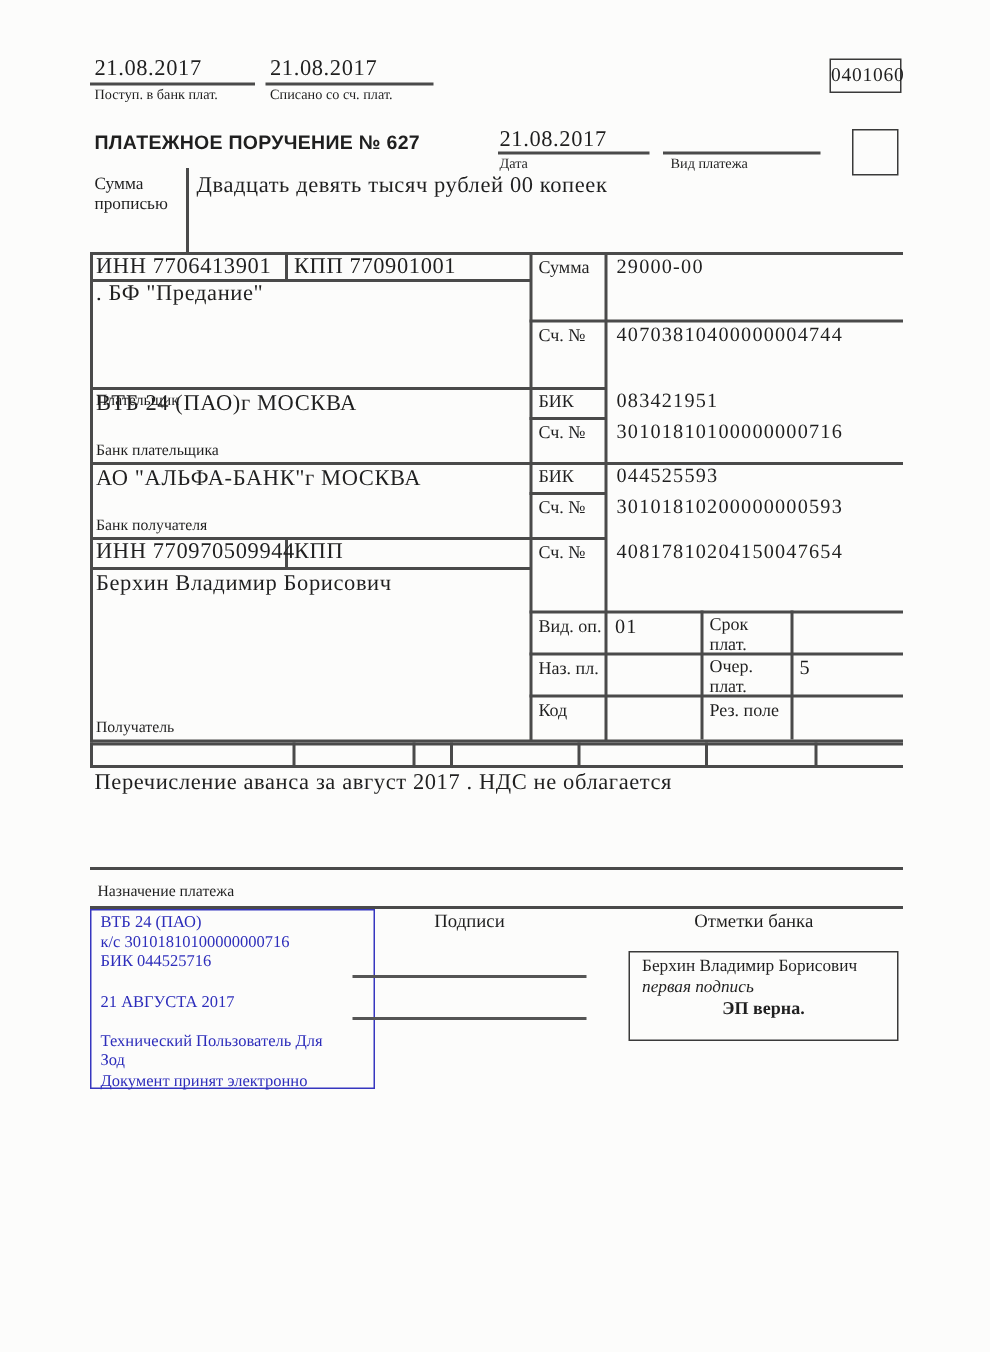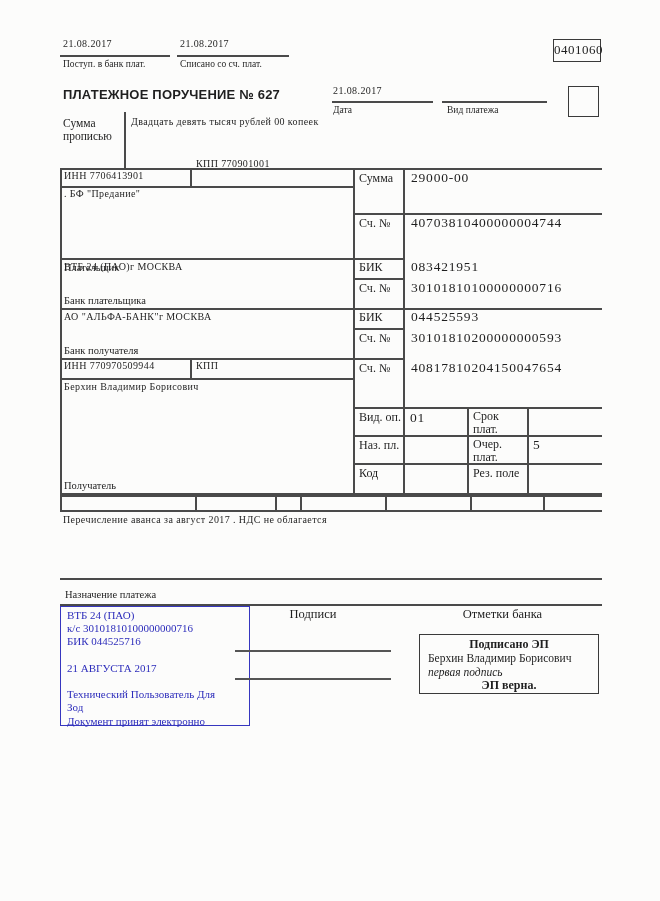--- a/index.html
+++ b/index.html
@@ -8,21 +8,21 @@
     width:660px;height:901px;
     background:#fcfcfb;
     font-family:"Liberation Serif","DejaVu Serif",serif;
     color:#1f1f1f;
     overflow:hidden;
     margin:0 auto;
   }
   .abs{position:absolute;white-space:nowrap;}
   .hl{position:absolute;height:1.6px;background:#4a4a4a;}
   .vl{position:absolute;width:1.6px;background:#4a4a4a;}
-  .val{font-size:10px;letter-spacing:0.4px;}
+  .val{font-size:15px;letter-spacing:0.4px;}
   .num{font-size:13.5px;letter-spacing:0.8px;}
   .lbl-sm{font-size:9.5px;}
   .lbl-md{font-size:10.5px;}
   .cell-lbl{font-size:12px;}
   .title{font-family:"Liberation Sans","DejaVu Sans",sans-serif;font-weight:bold;font-size:13px;letter-spacing:0.2px;}
   .boxed{position:absolute;border:1.6px solid #3a3a3a;box-sizing:border-box;}
   .center{text-align:center;}
   .stamp{
     position:absolute;border:1.6px solid #3636bf;box-sizing:border-box;
     color:#2d2dbb;font-size:11px;line-height:13.2px;
@@ -81,21 +81,21 @@
 
   <div class="vl" style="left:60px;top:168px;height:326px;"></div>
   <div class="vl" style="left:190px;top:168px;height:19px;"></div>
   <div class="vl" style="left:190px;top:358px;height:21px;"></div>
   <div class="vl" style="left:353px;top:168px;height:326px;"></div>
   <div class="vl" style="left:403px;top:168px;height:326px;"></div>
   <div class="vl" style="left:467px;top:407px;height:86px;"></div>
   <div class="vl" style="left:527px;top:407px;height:86px;"></div>
 
   <div class="abs val" style="left:64px;top:170px;">ИНН 7706413901</div>
-  <div class="abs val" style="left:196px;top:158px;">КПП 770901001</div>
+  <div class="abs val" style="left:196px;top:170px;">КПП 770901001</div>
   <div class="abs val" style="left:64px;top:188px;">. БФ "Предание"</div>
   <div class="abs lbl-md" style="left:64px;top:246px;margin-top:16px;">Плательщик</div>
 
   <div class="abs cell-lbl" style="left:359px;top:171px;">Сумма</div>
   <div class="abs num" style="left:411px;top:170px;text-align:right;">29000-00</div>
   <div class="abs cell-lbl" style="left:359px;top:216px;">Сч. №</div>
   <div class="abs num" style="left:411px;top:215px;">40703810400000004744</div>
 
   <div class="abs val" style="left:64px;top:261px;">ВТБ 24 (ПАО)г МОСКВА</div>
   <div class="abs lbl-md" style="left:64px;top:295px;">Банк плательщика</div>
@@ -155,19 +155,18 @@
         <div>Документ принят электронно</div>
       </div>
   </div>
 
   <div class="abs center" style="left:235px;top:607px;width:156px;font-size:12.5px;">Подписи</div>
   <div class="hl" style="left:235px;top:650px;width:156px;background:#555;"></div>
   <div class="hl" style="left:235px;top:678px;width:156px;background:#555;"></div>
 
   <div class="abs center" style="left:403px;top:607px;width:199px;font-size:12.5px;">Отметки банка</div>
   <div class="marks-box" style="left:419px;top:634px;width:180px;height:60px;">
-    <div class="center b" style="font-size:12px;">Подписано ЭП</div>
     <div style="padding-left:8px;">Берхин Владимир Борисович</div>
     <div class="i" style="padding-left:8px;font-family:Liberation Serif, serif;">первая подпись</div>
     <div class="center b" style="font-size:12px;">ЭП верна.</div>
   </div>
 
 </div>
 
 </body></html>

